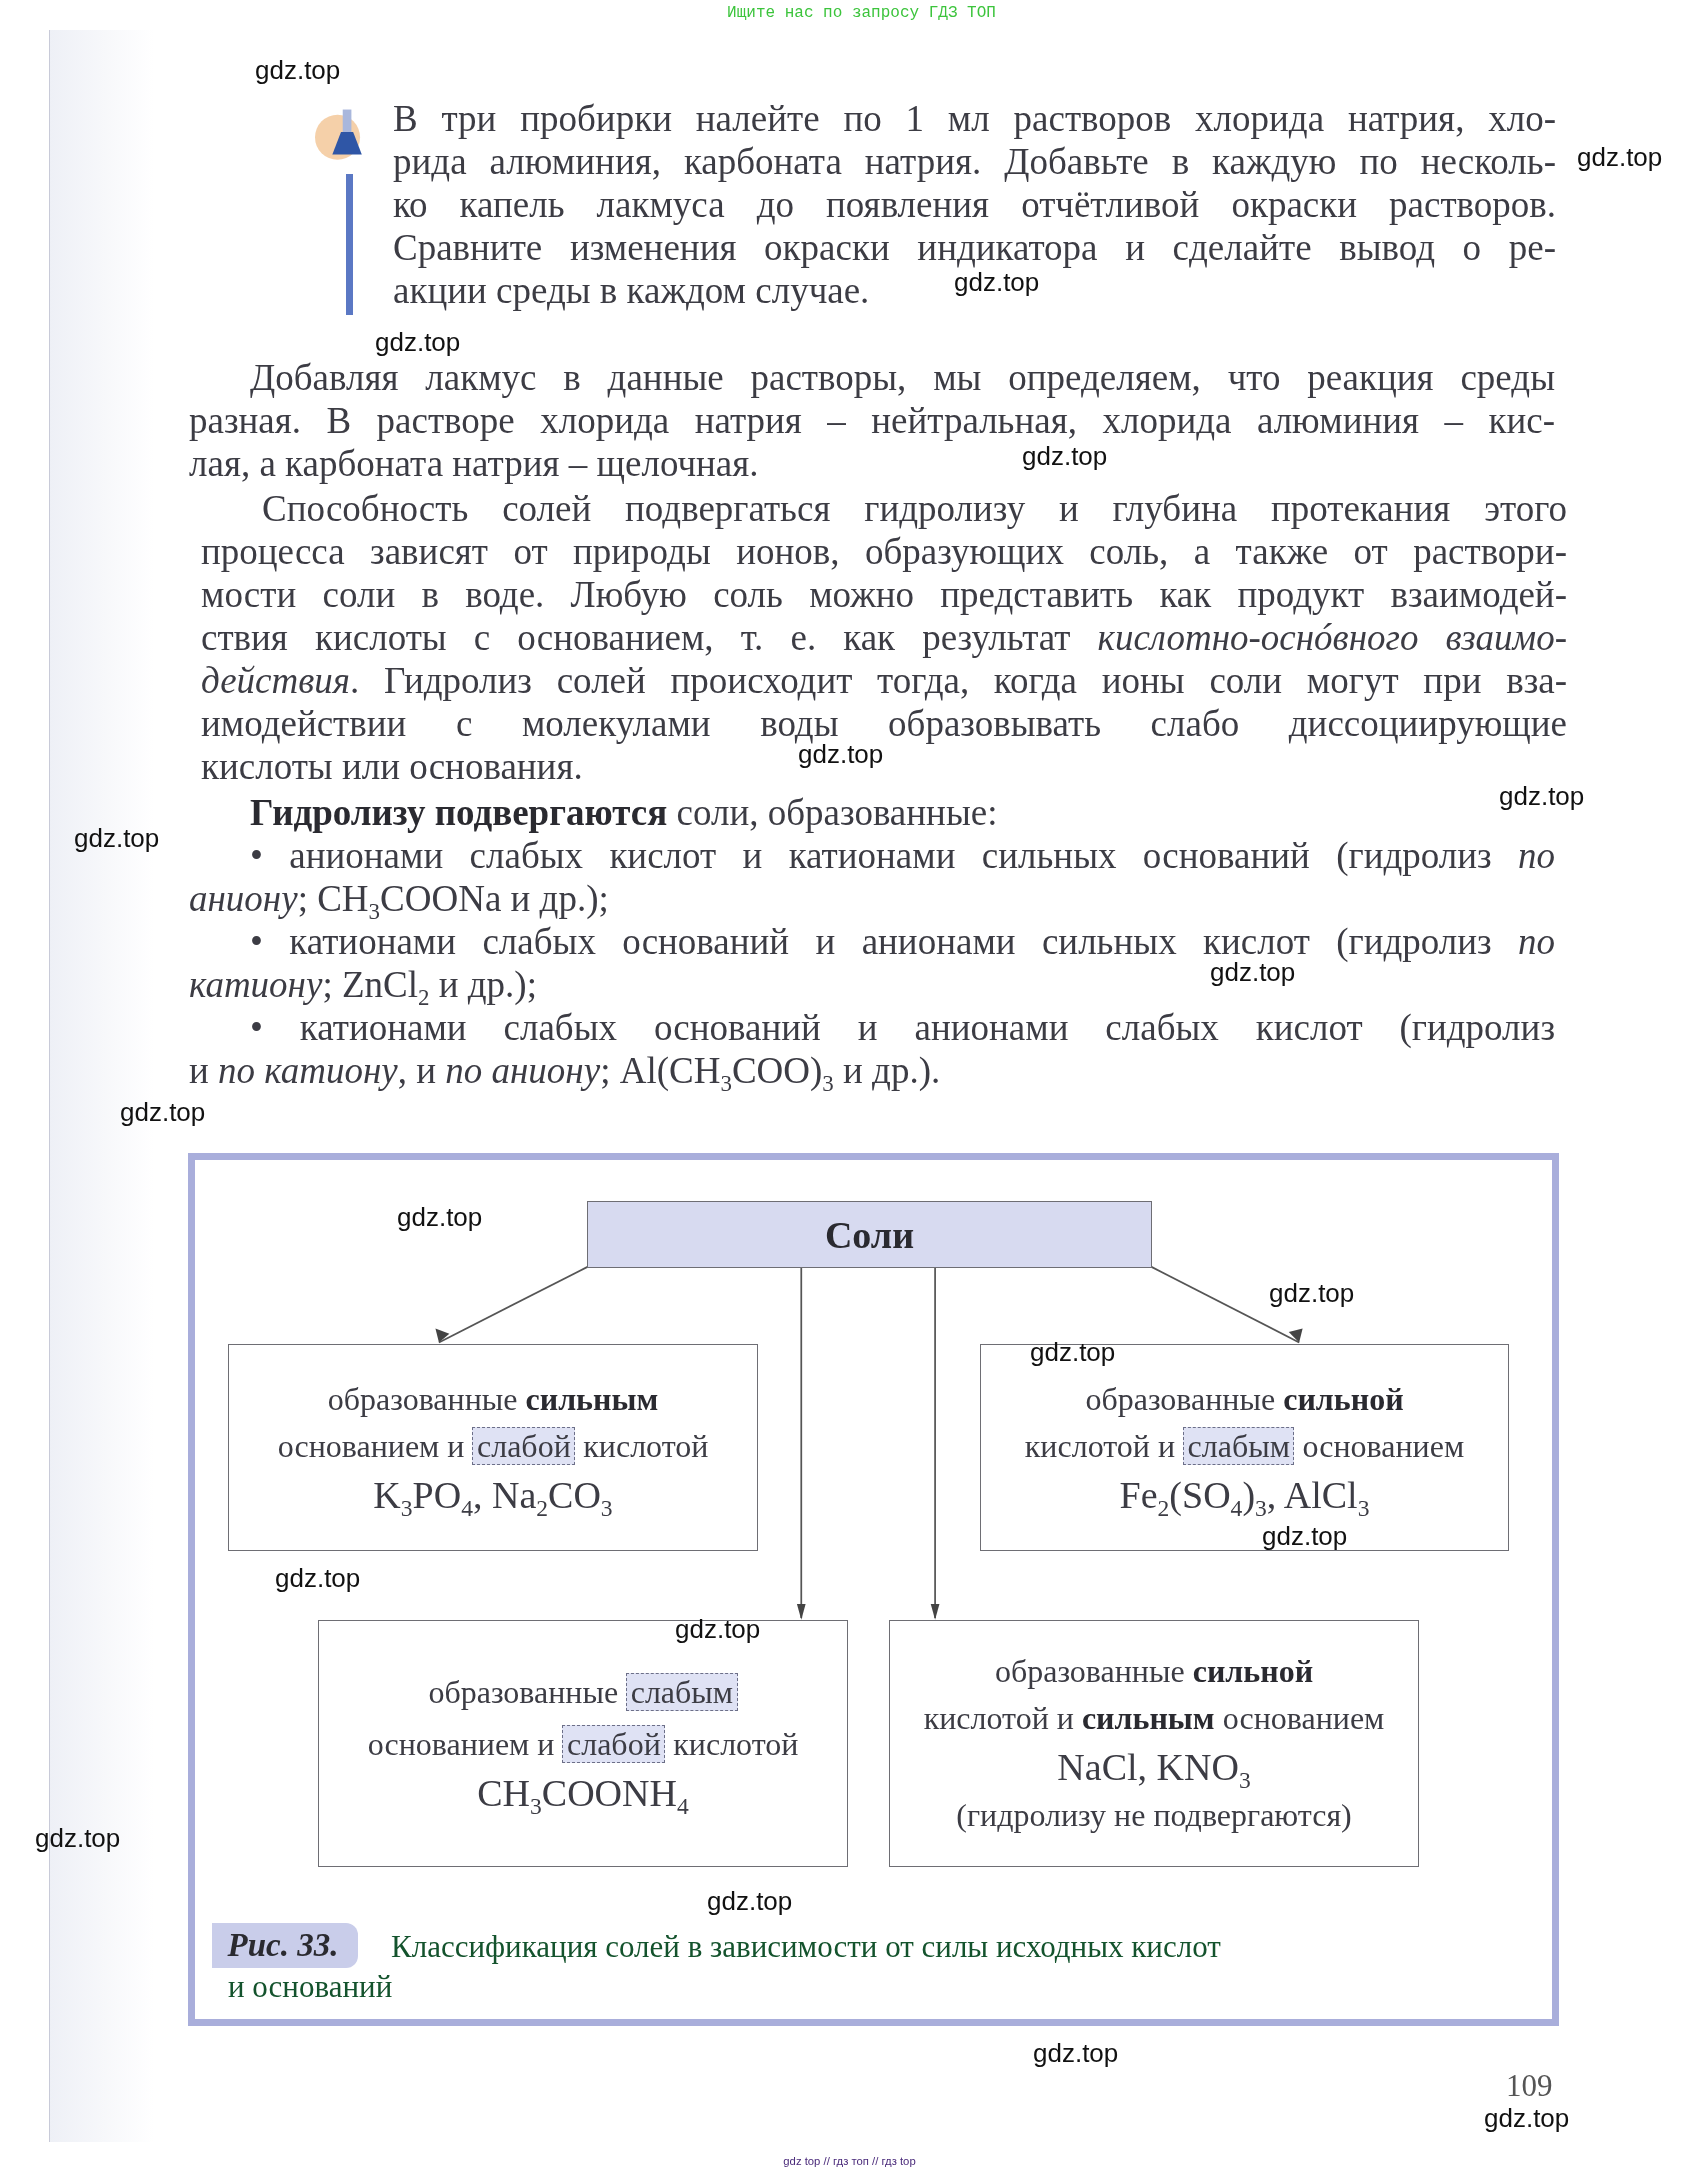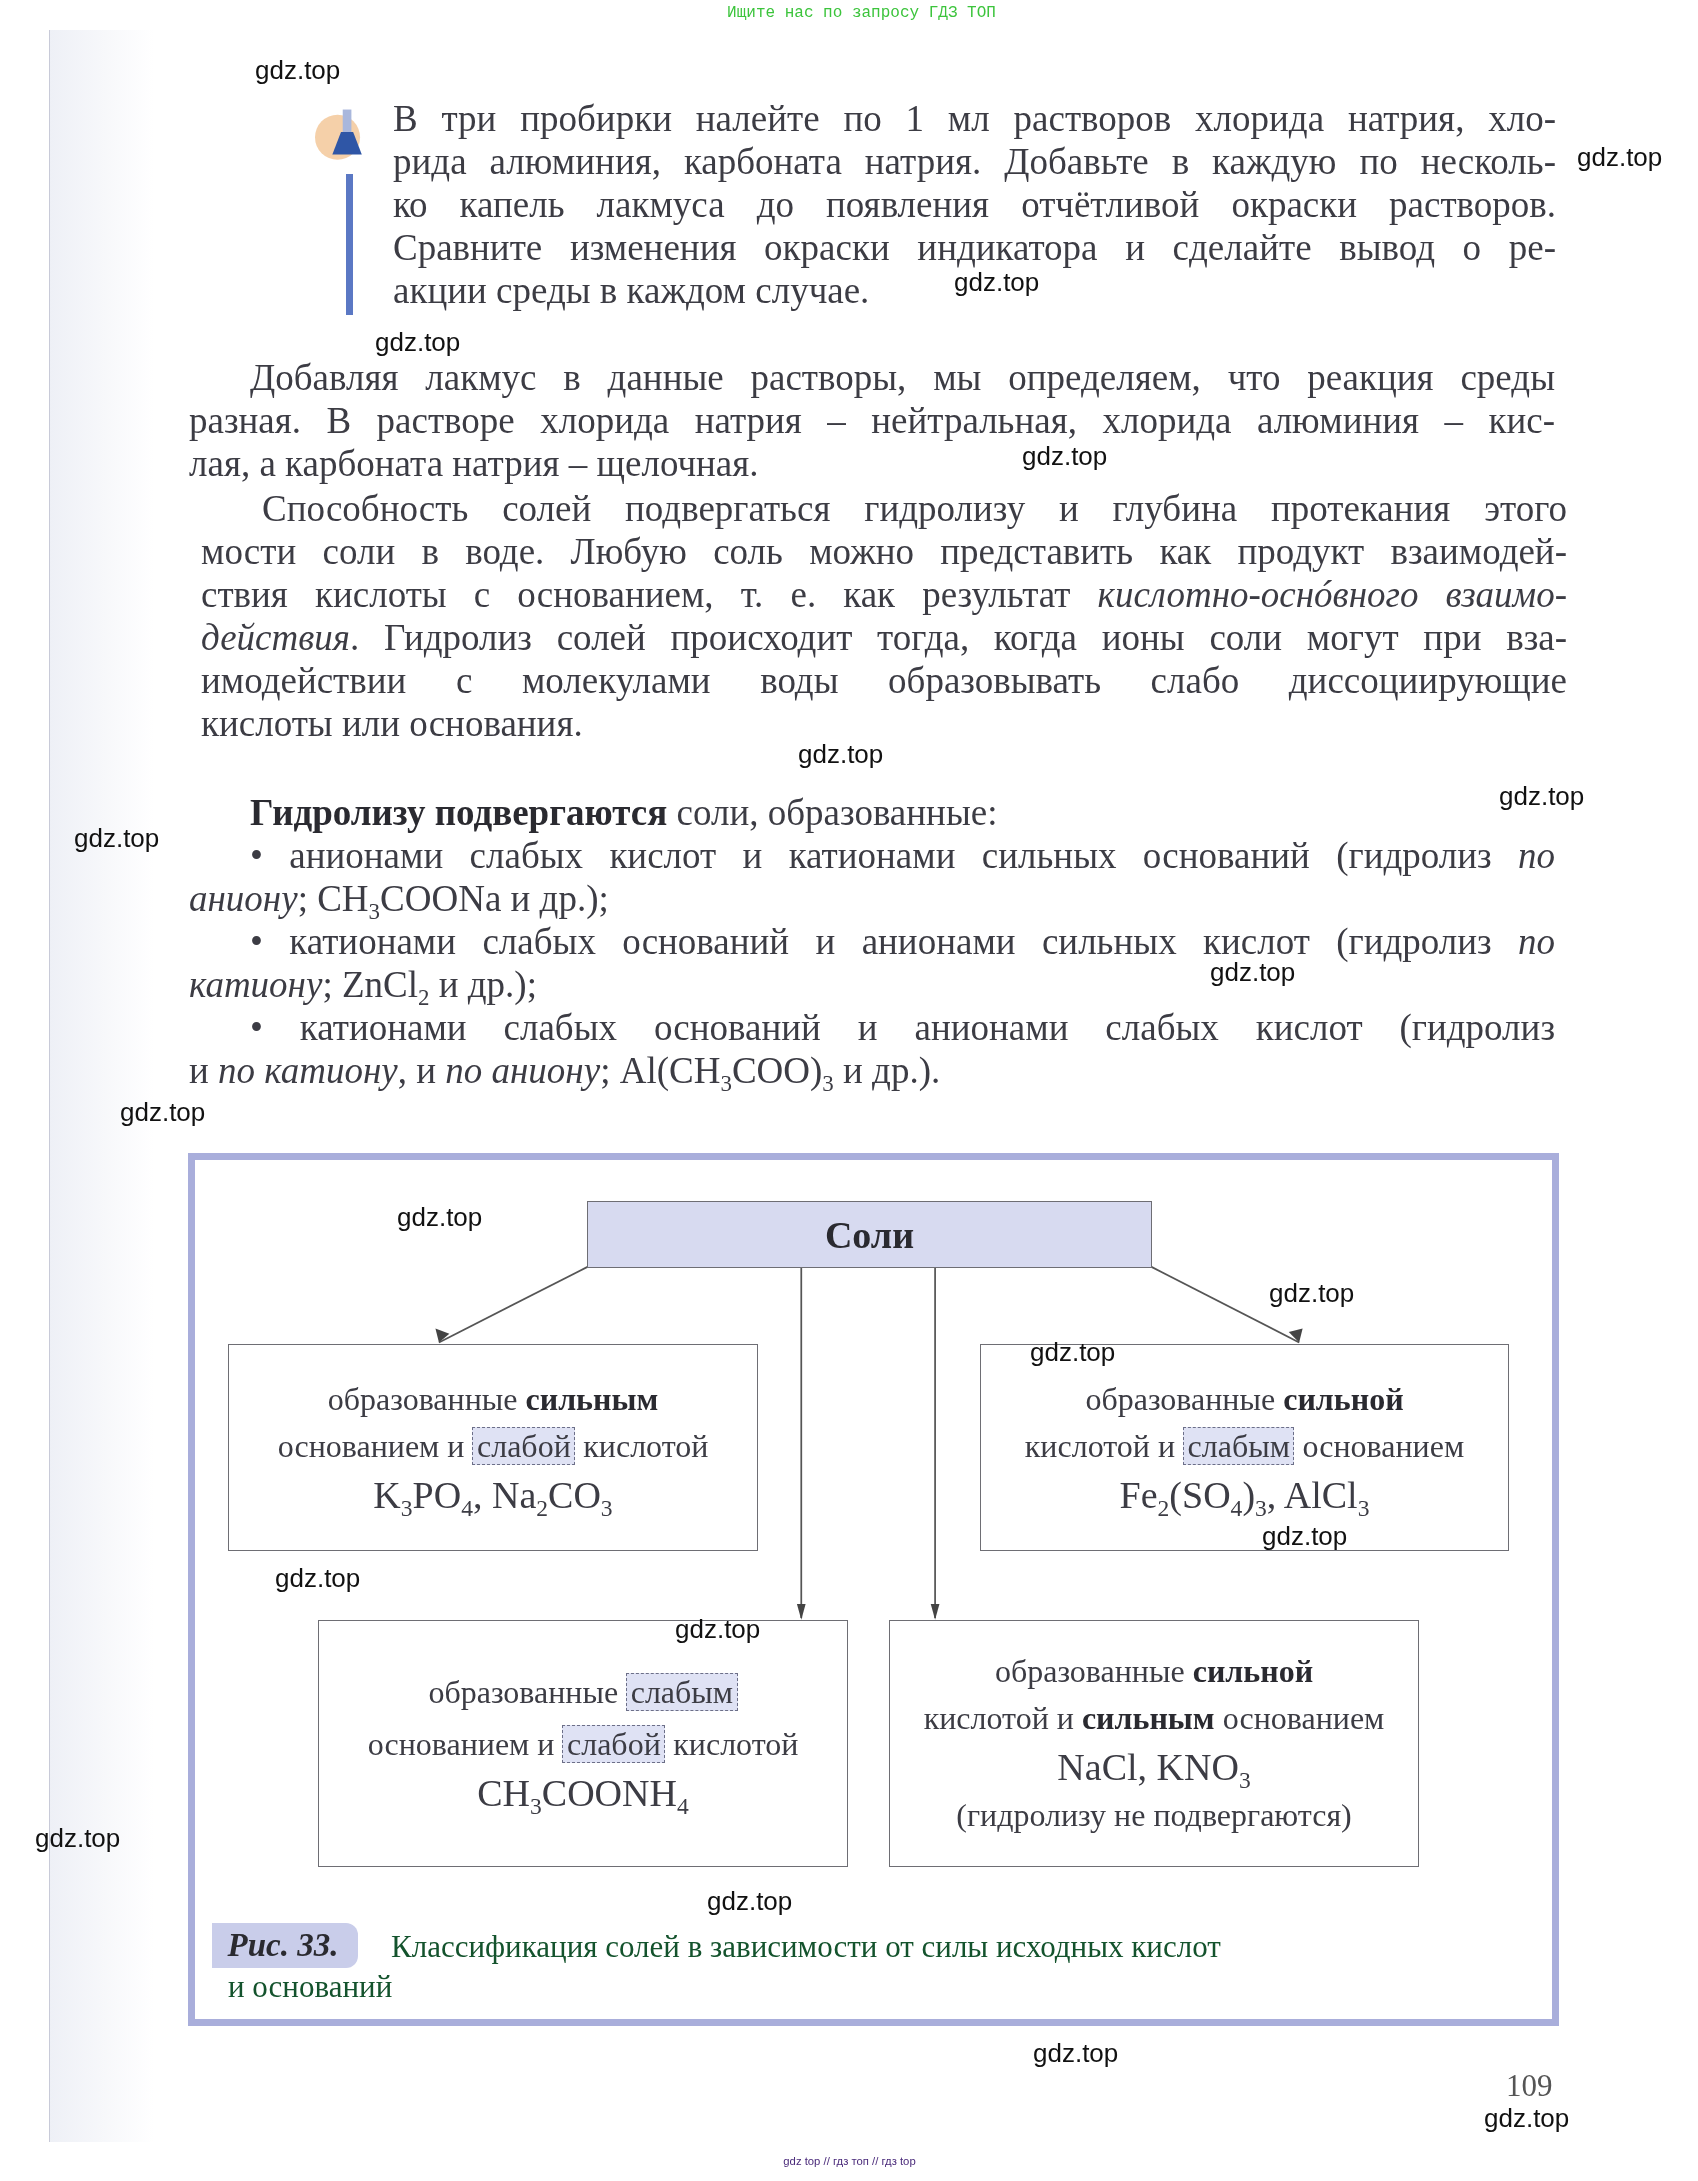--- a/index.html
+++ b/index.html
@@ -99,20 +99,21 @@
 </div>
 
 <div class="abs body-text" style="left:189px; top:356px; width:1366px;">
   <span class="line justify indent">Добавляя лакмус в данные растворы, мы определяем, что реакция среды</span>
   <span class="line justify">разная. В растворе хлорида натрия – нейтральная, хлорида алюминия – кис-</span>
   <span class="line">лая, а карбоната натрия – щелочная.</span>
 </div>
 
 <div class="abs body-text" style="left:201px; top:487px; width:1366px;">
   <span class="line justify indent">Способность солей подвергаться гидролизу и глубина протекания этого</span>
+  <span class="line justify">процесса зависят от природы ионов, образующих соль, а также от раствори-</span>
   <span class="line justify">мости соли в воде. Любую соль можно представить как продукт взаимодей-</span>
   <span class="line justify"><span>ствия кислоты с основанием, т. е. как результат </span><i>кислотно-оснóвного взаимо-</i></span>
   <span class="line justify"><i>действия</i><span>. Гидролиз солей происходит тогда, когда ионы соли могут при вза-</span></span>
   <span class="line justify">имодействии с молекулами воды образовывать слабо диссоциирующие</span>
   <span class="line">кислоты или основания.</span>
 </div>
 
 <div class="abs body-text" style="left:189px; top:791px; width:1366px;">
   <span class="line indent"><b>Гидролизу подвергаются</b><span> соли, образованные:</span></span>
 

